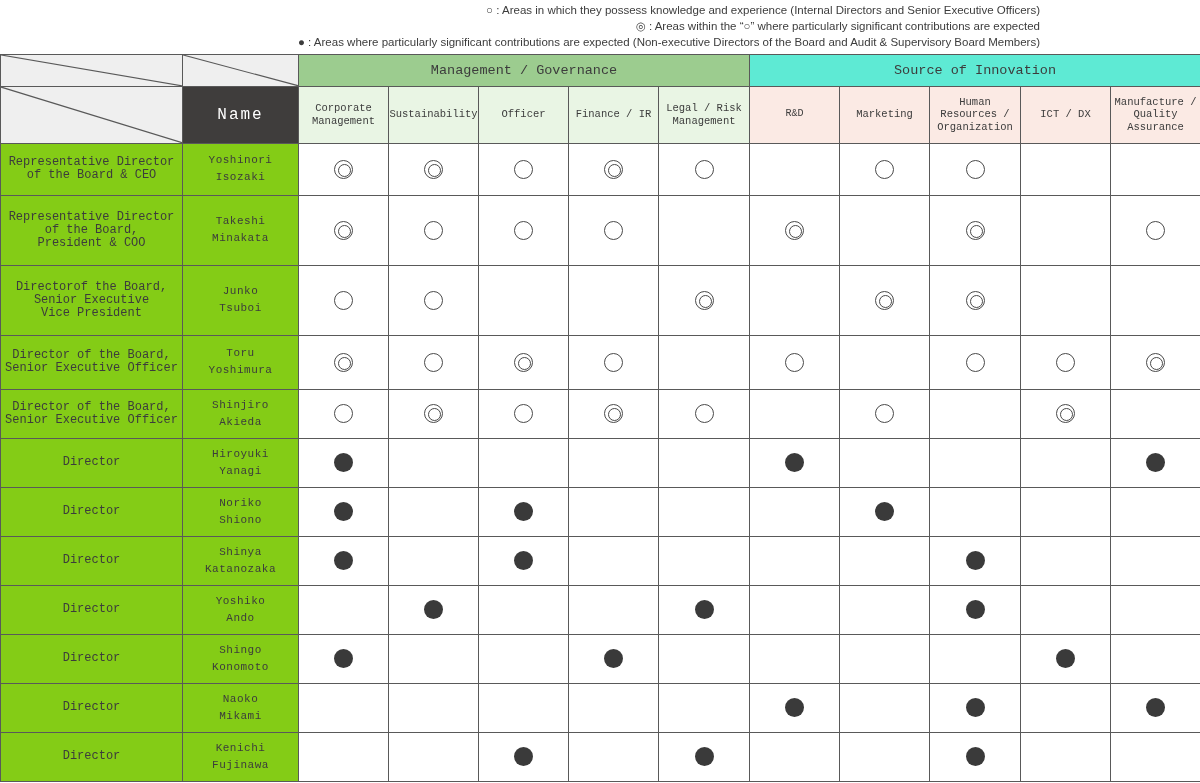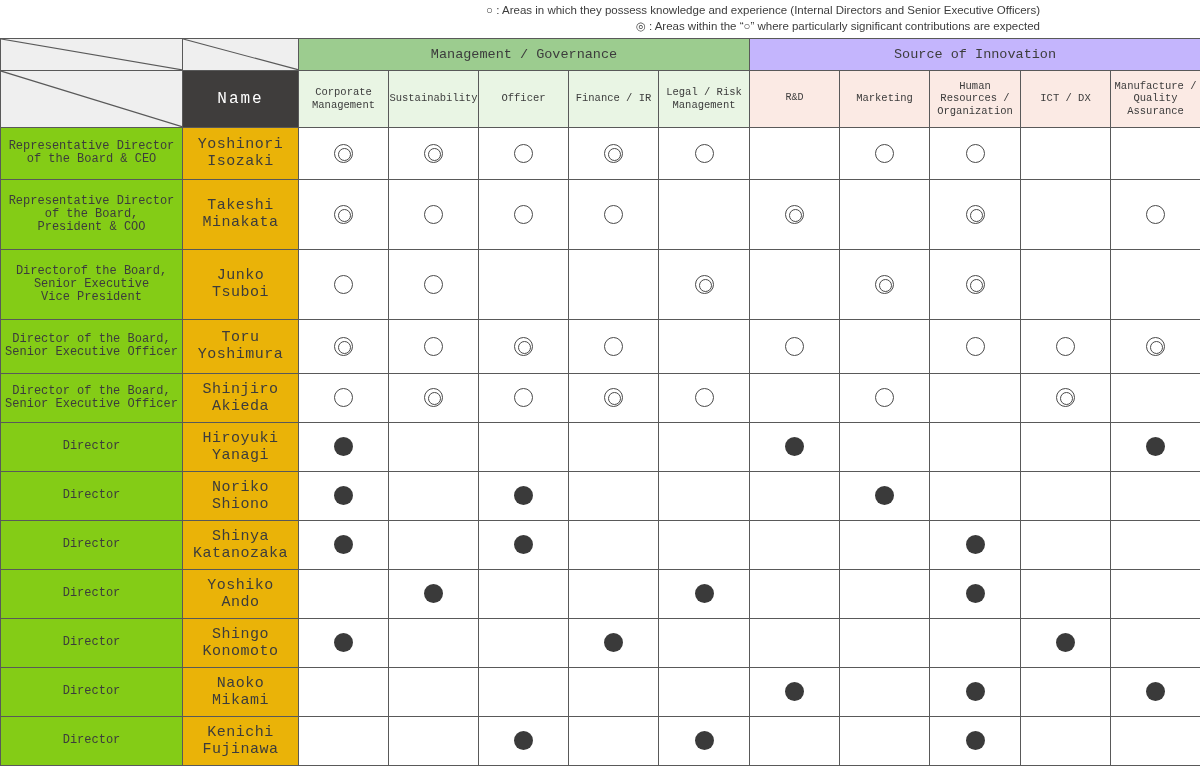--- a/index.html
+++ b/index.html
@@ -59,21 +59,21 @@
     letter-spacing: 2px;
   }
 
   
   .grp {
     font-size: 13.5px;
     color: #3c3c3c;
     height: 31px;
   }
   .grp-green { background: #9ccc8f; }
-  .grp-orange { background: #c4b5fd; }
+  .grp-orange { background: #5eead4; }
 
   
   .sub {
     font-size: 10.5px;
     line-height: 12.5px;
     color: #3c3c3c;
     height: 56px;
     padding: 2px 1px;
   }
   .sub-green { background: #e9f5e4; }
@@ -83,22 +83,22 @@
   
   .title-cell {
     background: #84cc16;
     font-size: 12px;
     line-height: 13px;
     font-weight: bold;
     color: #3c3c3c;
     padding: 3px 2px;
   }
   .person-cell {
-    background: #eab308;
-    font-size: 15px;
+    background: #84cc16;
+    font-size: 11px;
     line-height: 17px;
     letter-spacing: .5px;
     font-weight: bold;
     color: #3c3c3c;
     padding: 3px 2px;
   }
   .mark-cell { background: #ffffff; }
 
   
   .mk { display: inline-block; line-height: 0; vertical-align: middle; }
@@ -110,20 +110,21 @@
     border: 1.6px solid #4a4a4a; border-radius: 50%;
   }
   .mk-f   { width: 19px; height: 19px; border-radius: 50%; background: #3a3a3a; }
 </style>
 </head>
 <body>
 
 <div id="legend">
     <div class="legend-line"><span class="legend-sym">○</span><span> : Areas in which they possess knowledge and experience  (Internal Directors and Senior Executive Officers)</span></div>
     <div class="legend-line"><span class="legend-sym">◎</span><span> : Areas within the “○” where particularly significant contributions are expected</span></div>
+    <div class="legend-line"><span class="legend-sym">●</span><span> : Areas where particularly significant contributions are expected  (Non-executive Directors of the Board and Audit &amp; Supervisory Board Members)</span></div>
   </div>
 
 <table id="matrix">
   <colgroup>
     <col style="width:182px">
     <col style="width:116px">
     <col style="width:90px">
       <col style="width:90px">
       <col style="width:90px">
     <col style="width:90px">

